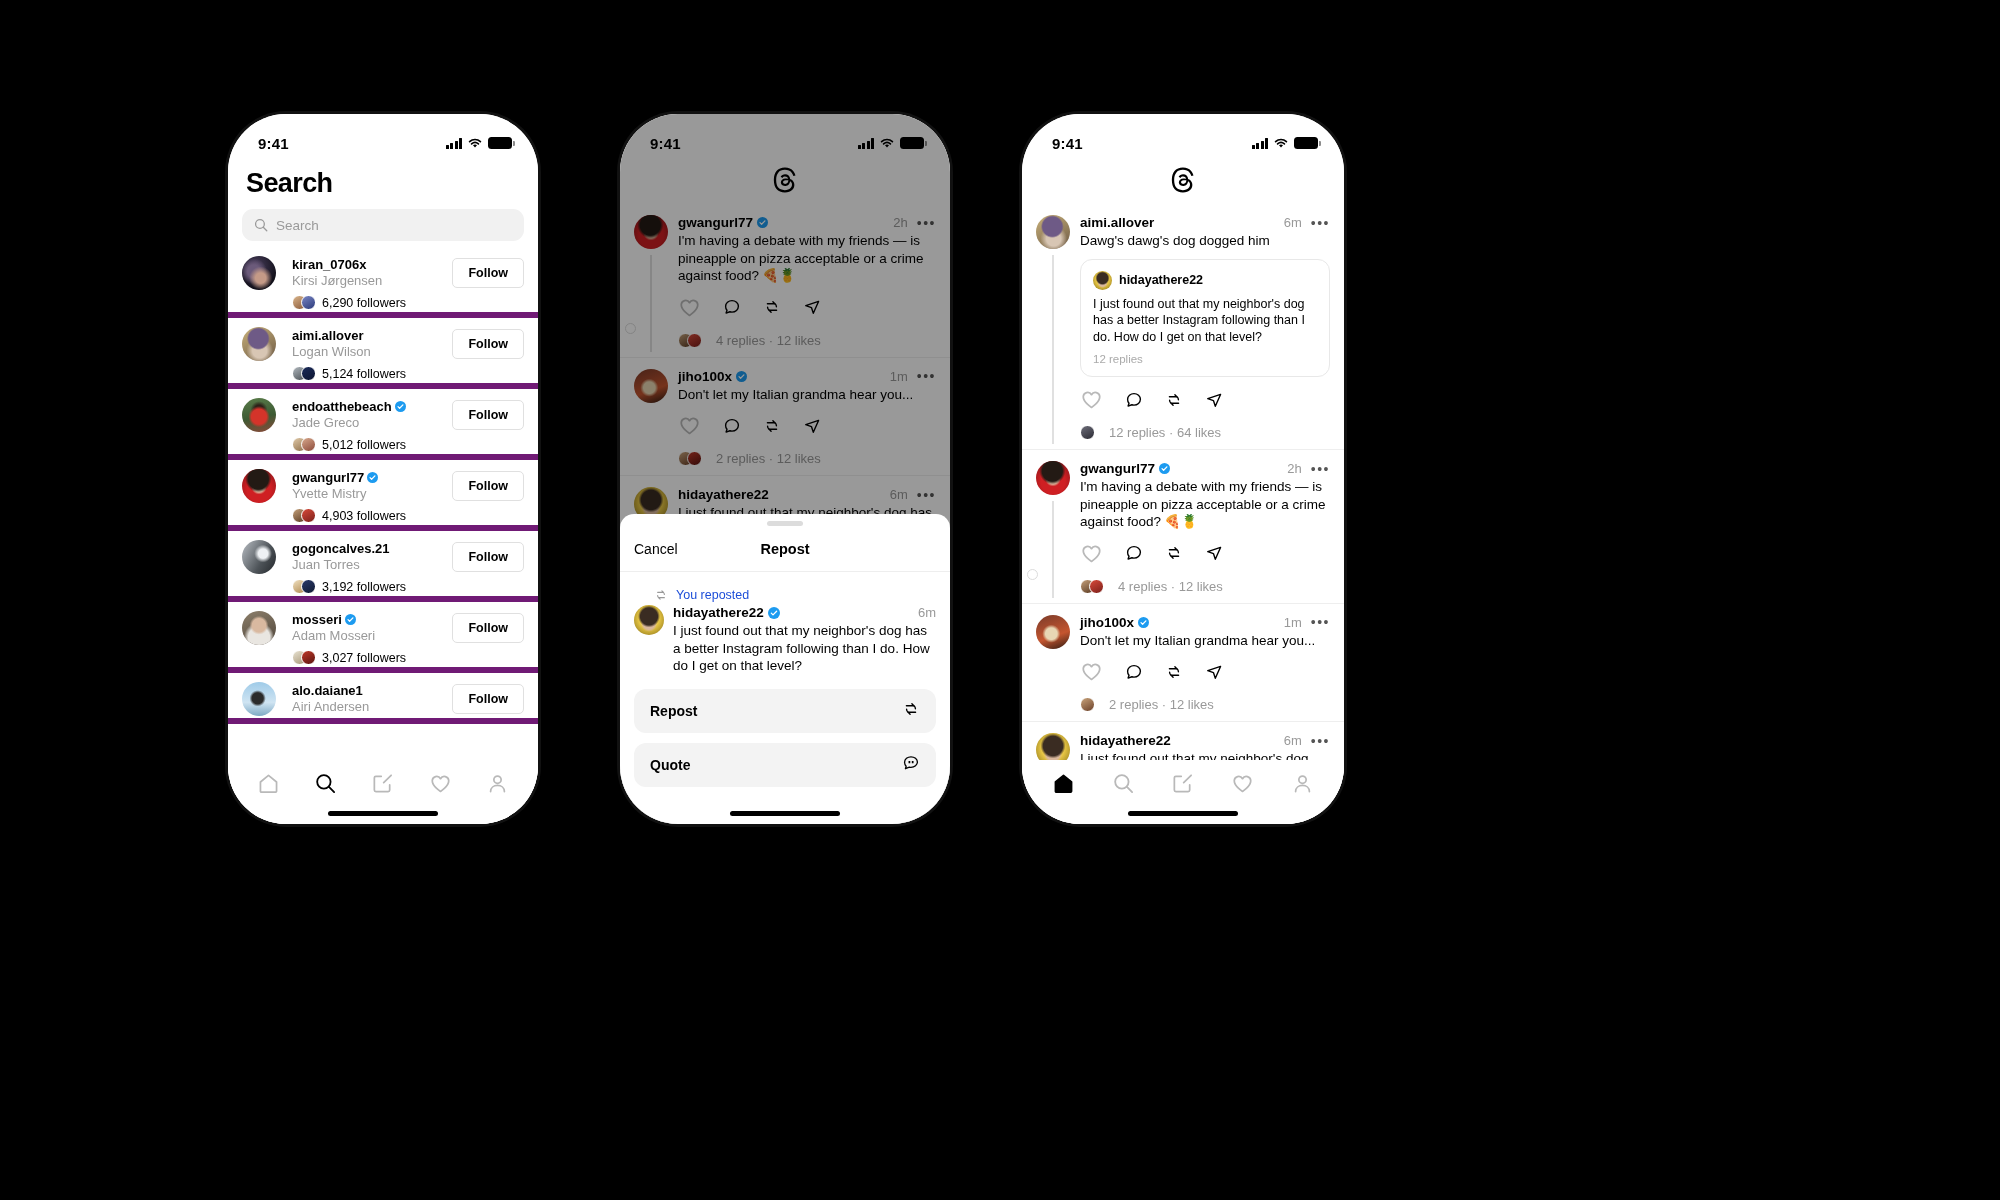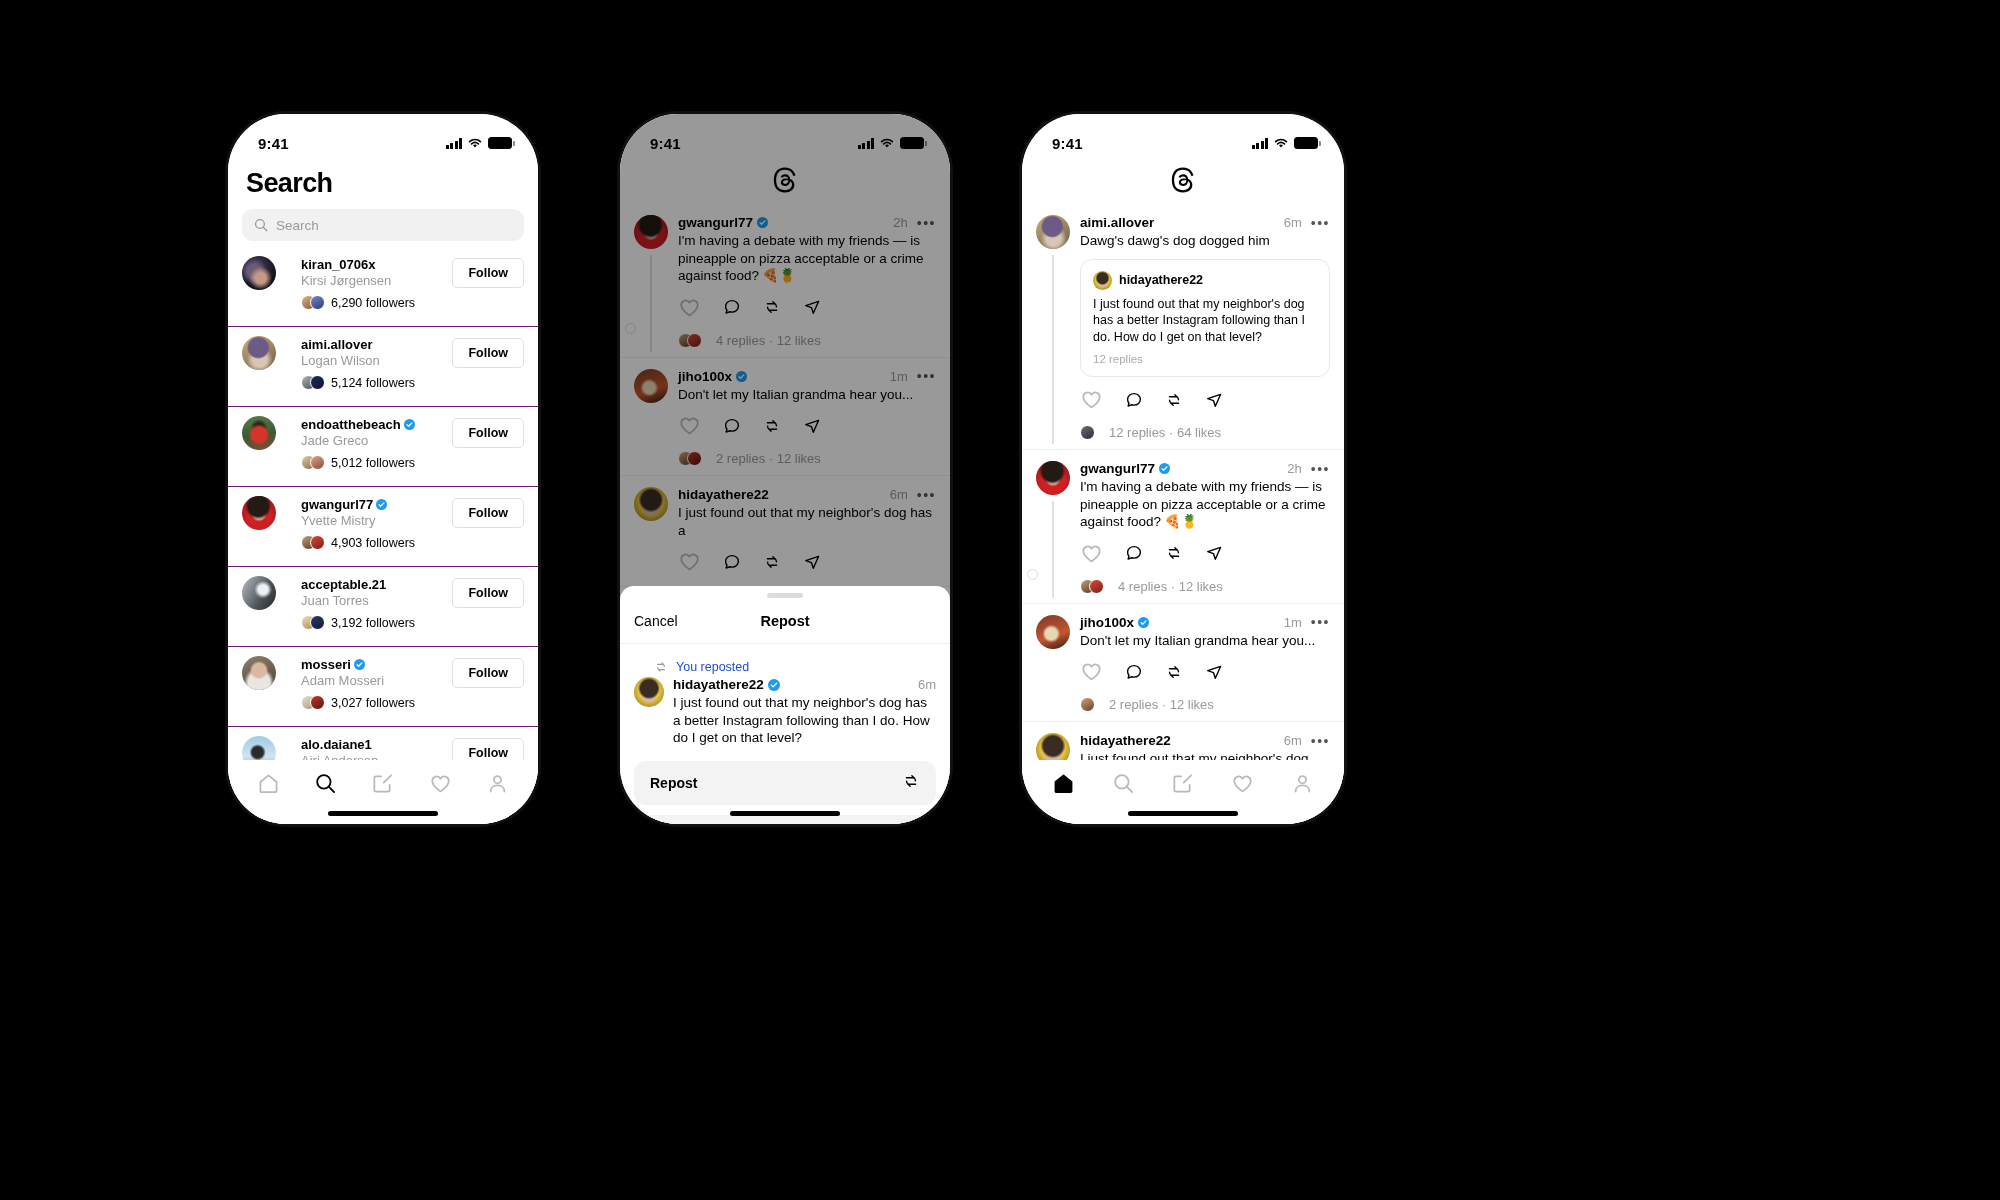--- a/index.html
+++ b/index.html
@@ -53,23 +53,23 @@
     padding: 6px 18px 10px 18px; letter-spacing: -0.6px;
   }
   .search-field {
     margin: 0 14px 6px 14px; height: 32px; background: #f1f1f1;
     border-radius: 11px; display: flex; align-items: center; gap: 8px; padding: 0 12px;
   }
   .search-field .ph { font-size: 13.5px; color: #9a9a9a; }
 
   .result-row {
     display: grid; grid-template-columns: 34px 1fr auto;
-    gap: 25px; align-items: start;
-    padding: 9px 14px 16px 14px;
-    border-bottom: 1px solid #701a75;
+    gap: 16px; align-items: start;
+    padding: 9px 14px 2px 14px;
+    border-bottom: 6px solid #701a75;
   }
   .avatar { width: 34px; height: 34px; border-radius: 50%; overflow: hidden; position: relative; flex: none; }
   .r-mid { min-width: 0; padding-top: 1px; }
   .uname { font-size: 13px; font-weight: 700; color: #000; display: flex; align-items: center; gap: 3px; }
   .fullname { font-size: 13px; color: #999; margin-top: 1px; }
   .followers { display: flex; align-items: center; gap: 6px; margin-top: 7px; }
   .mini-stack { display: flex; }
   .mini-stack span {
     width: 15px; height: 15px; border-radius: 50%;
     border: 1.4px solid #fff; display: block;
@@ -136,21 +136,21 @@
   .qc-replies { font-size: 11.5px; color: #aaa; margin-top: 8px; }
 
   
   .dim {
     position: absolute; inset: 0; background: rgba(0,0,0,0.40);
     z-index: 20; pointer-events: none;
   }
   .sheet {
     position: absolute; left: 0; right: 0; bottom: 0; z-index: 30;
     background: #fff; border-radius: 14px 14px 0 0;
-    height: 238px; padding-bottom: 0;
+    height: 310px; padding-bottom: 0;
   }
   .grabber { width: 36px; height: 5px; border-radius: 3px; background: #dcdcdc; margin: 7px auto 0 auto; }
   .sheet-head {
     height: 46px; display: flex; align-items: center; justify-content: center;
     border-bottom: 1px solid #eee; position: relative;
   }
   .sheet-cancel { position: absolute; left: 14px; font-size: 14px; color: #000; }
   .sheet-title { font-size: 14.5px; font-weight: 700; color: #000; }
   .sheet-preview { padding: 16px 14px 0 14px; }
   .reposted-row { display: flex; align-items: center; gap: 8px; margin-bottom: 3px; padding-left: 20px; }
@@ -309,21 +309,21 @@
                 </div>
                 <span class="fcount">4,903 followers</span>
               </div>
     </div>
     <button class="follow-btn">Follow</button>
           </div>
           <div class="result-row">
     <div class="avatar av5"></div>
     <div class="r-mid">
       <div class="uname">
-        <span>acceptable.21</span>
+        <span>gogoncalves.21</span>
       </div>
       <div class="fullname">Juan Torres</div>
       <div class="followers">
                 <div class="mini-stack">
                   <span class="mav-k"></span>
                   <span class="mav-i"></span>
                 </div>
                 <span class="fcount">3,192 followers</span>
               </div>
     </div>

